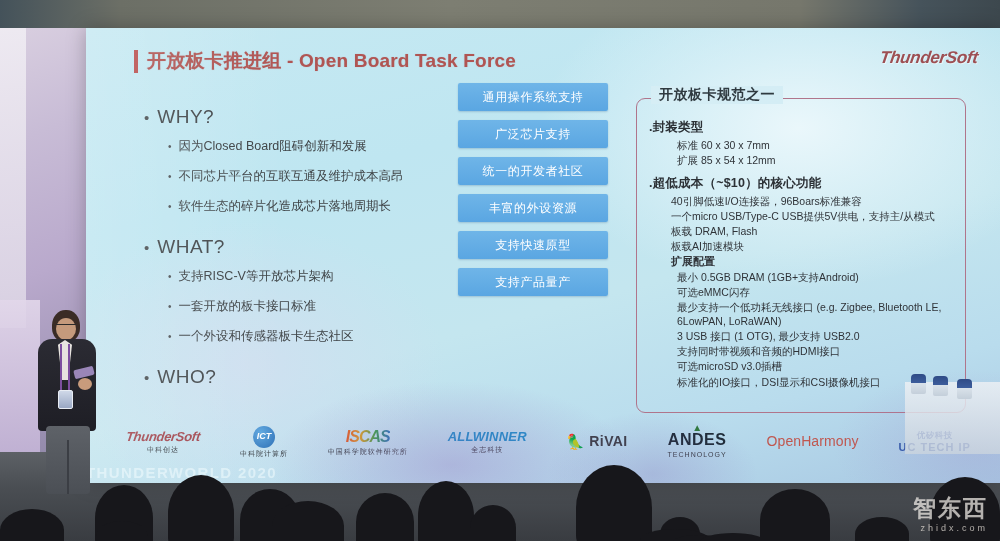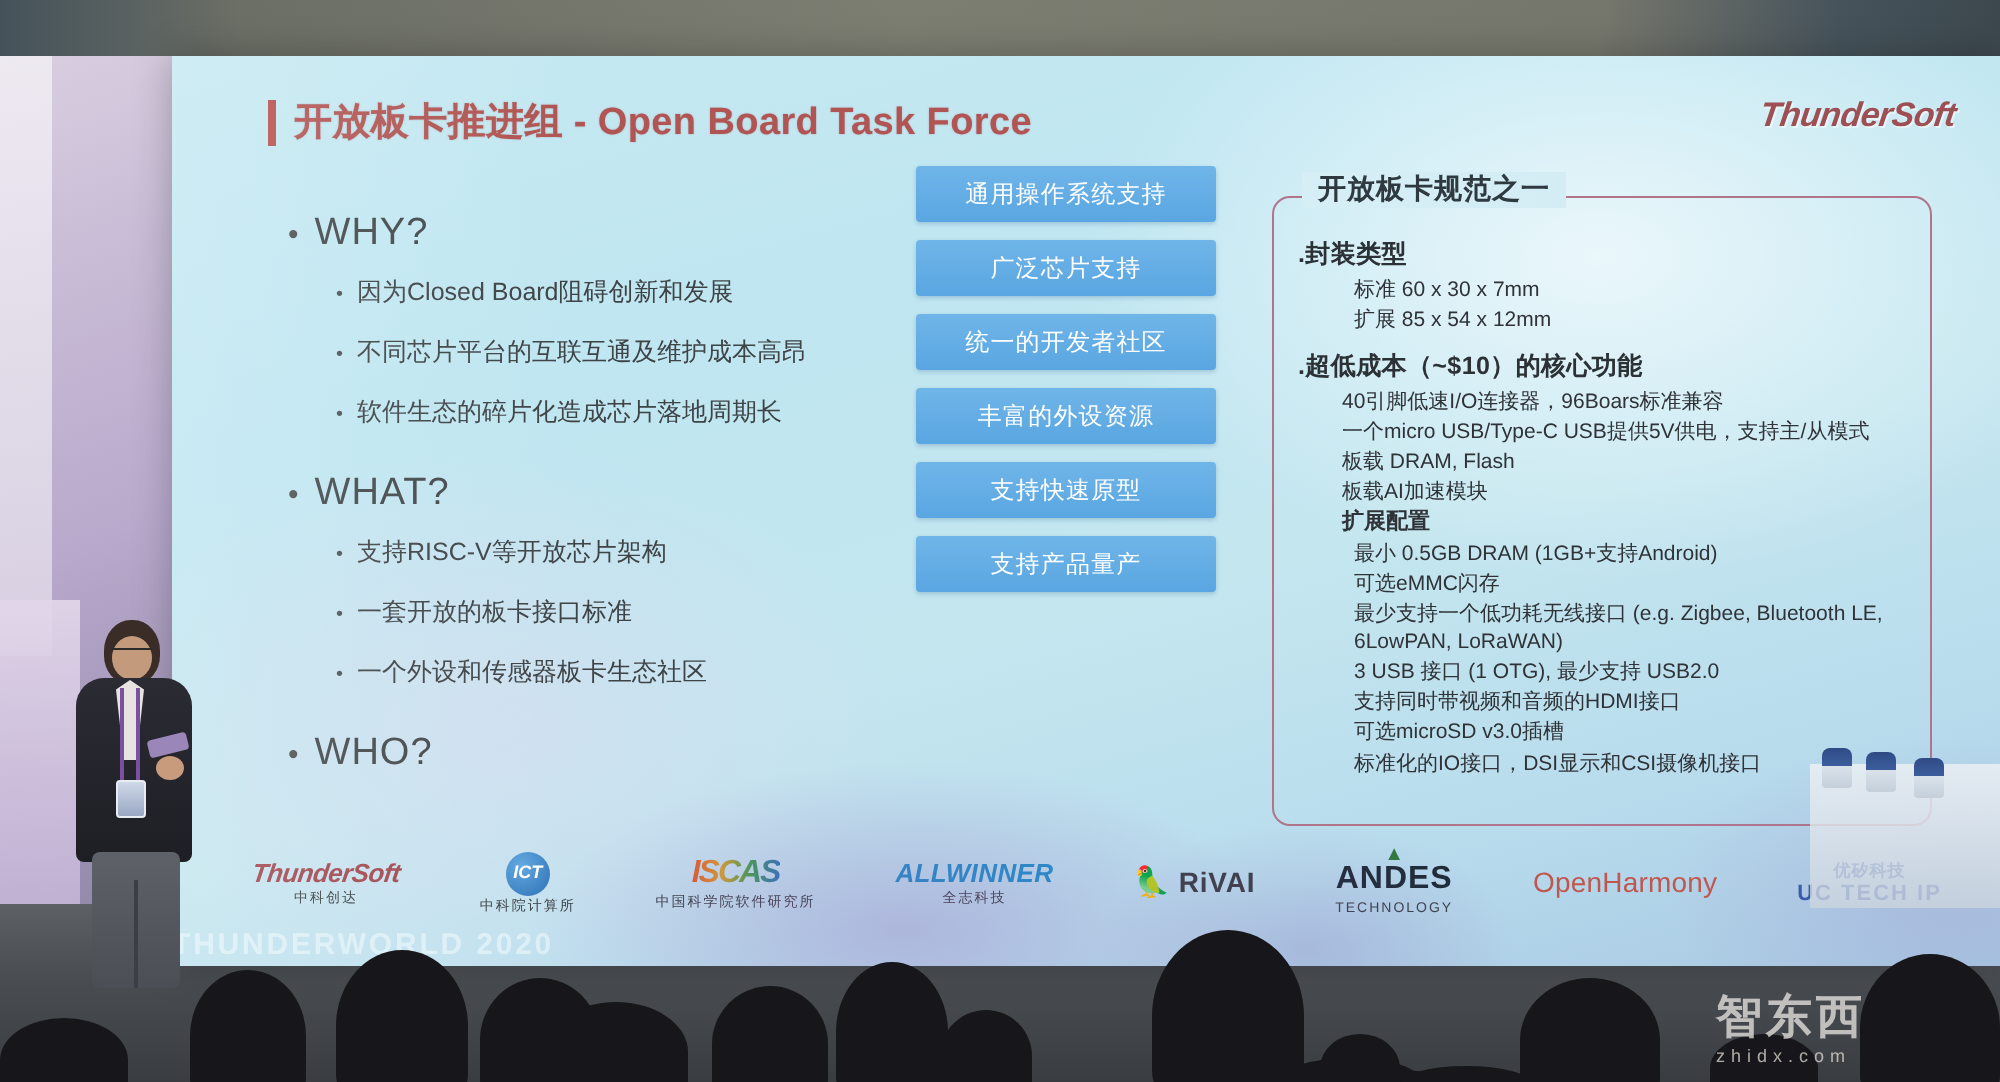--- a/index.html
+++ b/index.html
@@ -162,21 +162,21 @@
   .p-legsplit{ position:absolute; left:37px; top:130px; width:2px; height:54px; background:#3b3e44; }
 
   .bottle-table{ position:absolute; left:905px; top:382px; width:95px; height:72px;
     background:linear-gradient(180deg,rgba(236,240,244,.85),rgba(205,214,222,.75)); }
   .bottle{ position:absolute; width:15px; height:20px; border-radius:4px 4px 2px 2px;
     background:linear-gradient(180deg,#2f4b86 0%,#3c5d9c 45%,#d9e2ea 46%,#c4cfda 100%); }
 
   .audience{ position:absolute; left:0; top:470px; width:1000px; height:71px; }
   .aud{ position:absolute; bottom:-10px; border-radius:50% 50% 18% 18%; background:#17171b; }
 
-  .zhidx{ position:absolute; right:12px; bottom:8px; width:130px; text-align:left; opacity:.72; }
+  .zhidx{ position:absolute; right:12px; bottom:8px; width:130px; text-align:right; opacity:.72; }
   .zhidx .cn{ font-size:23px; font-weight:bold; color:#f2eee9; letter-spacing:2px; line-height:1; }
   .zhidx .en{ font-size:9px; color:#e8e2da; letter-spacing:3px; margin-top:3px; }
 </style>
 </head>
 <body>
 
 <div id="scene">
 
   <div class="room-wall"></div>
   <div class="stage-left"></div>

